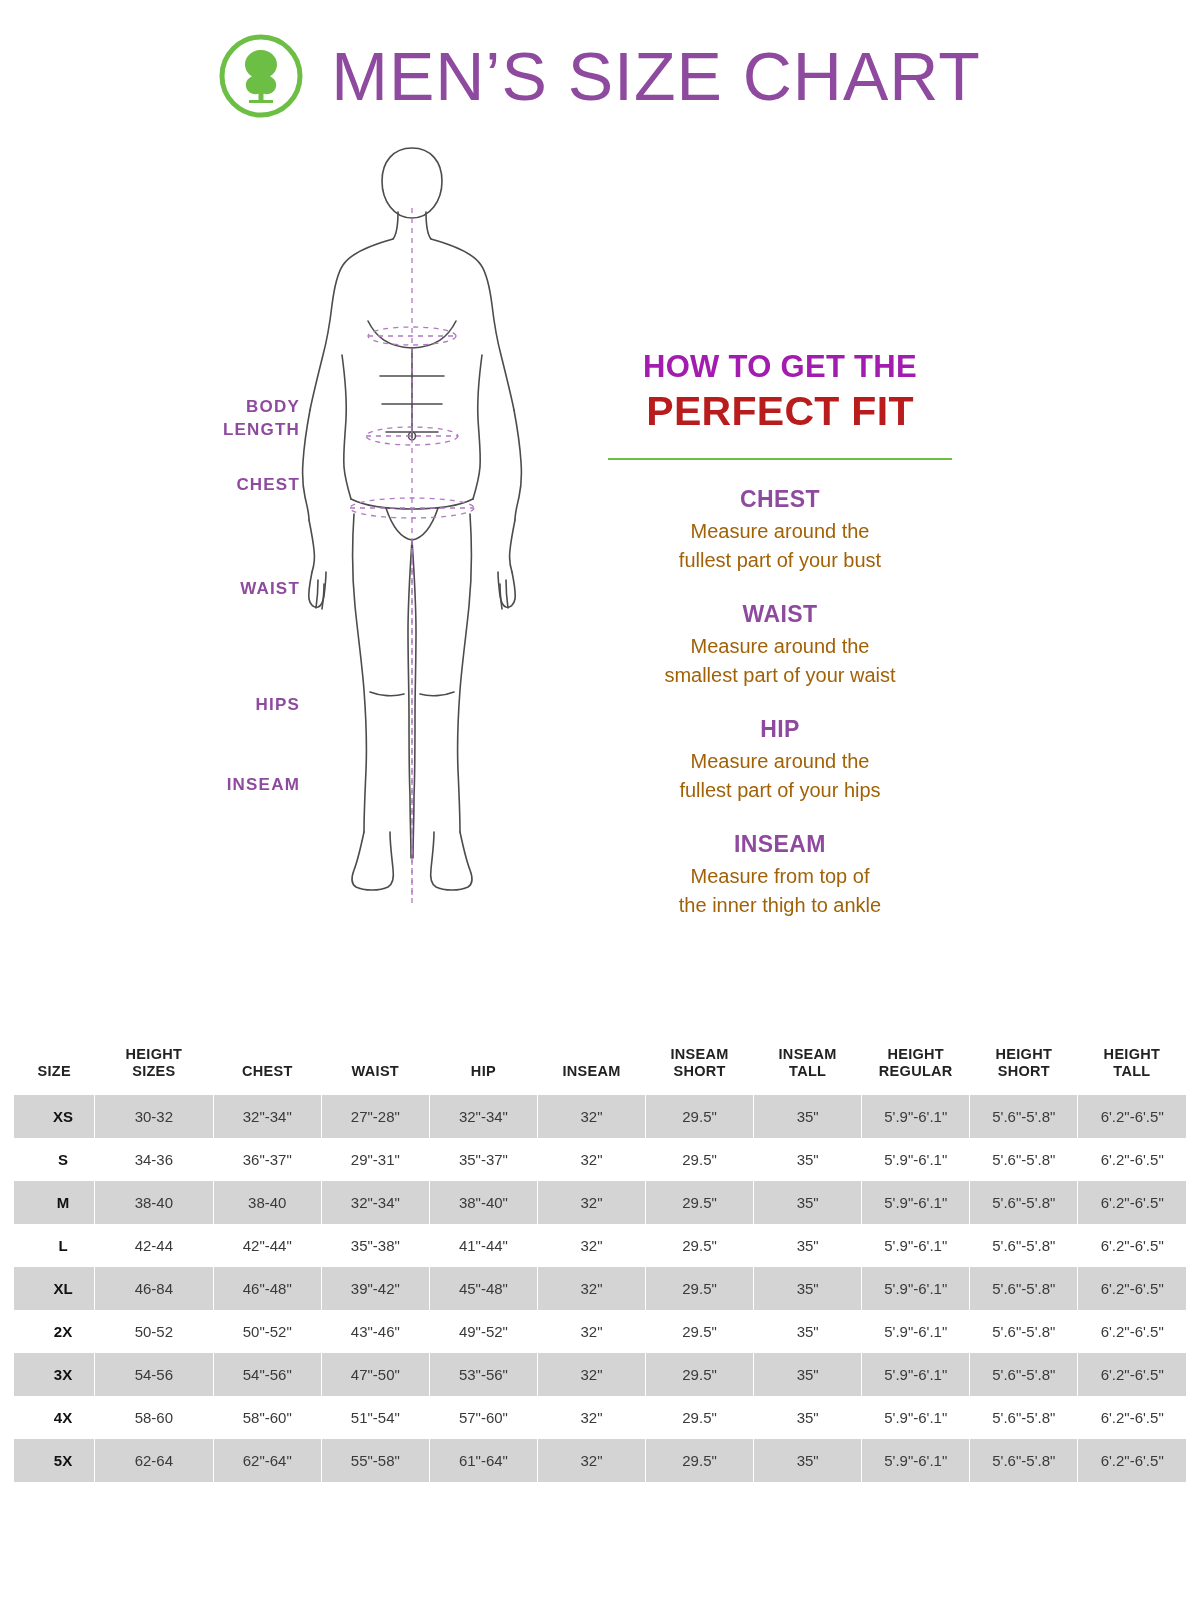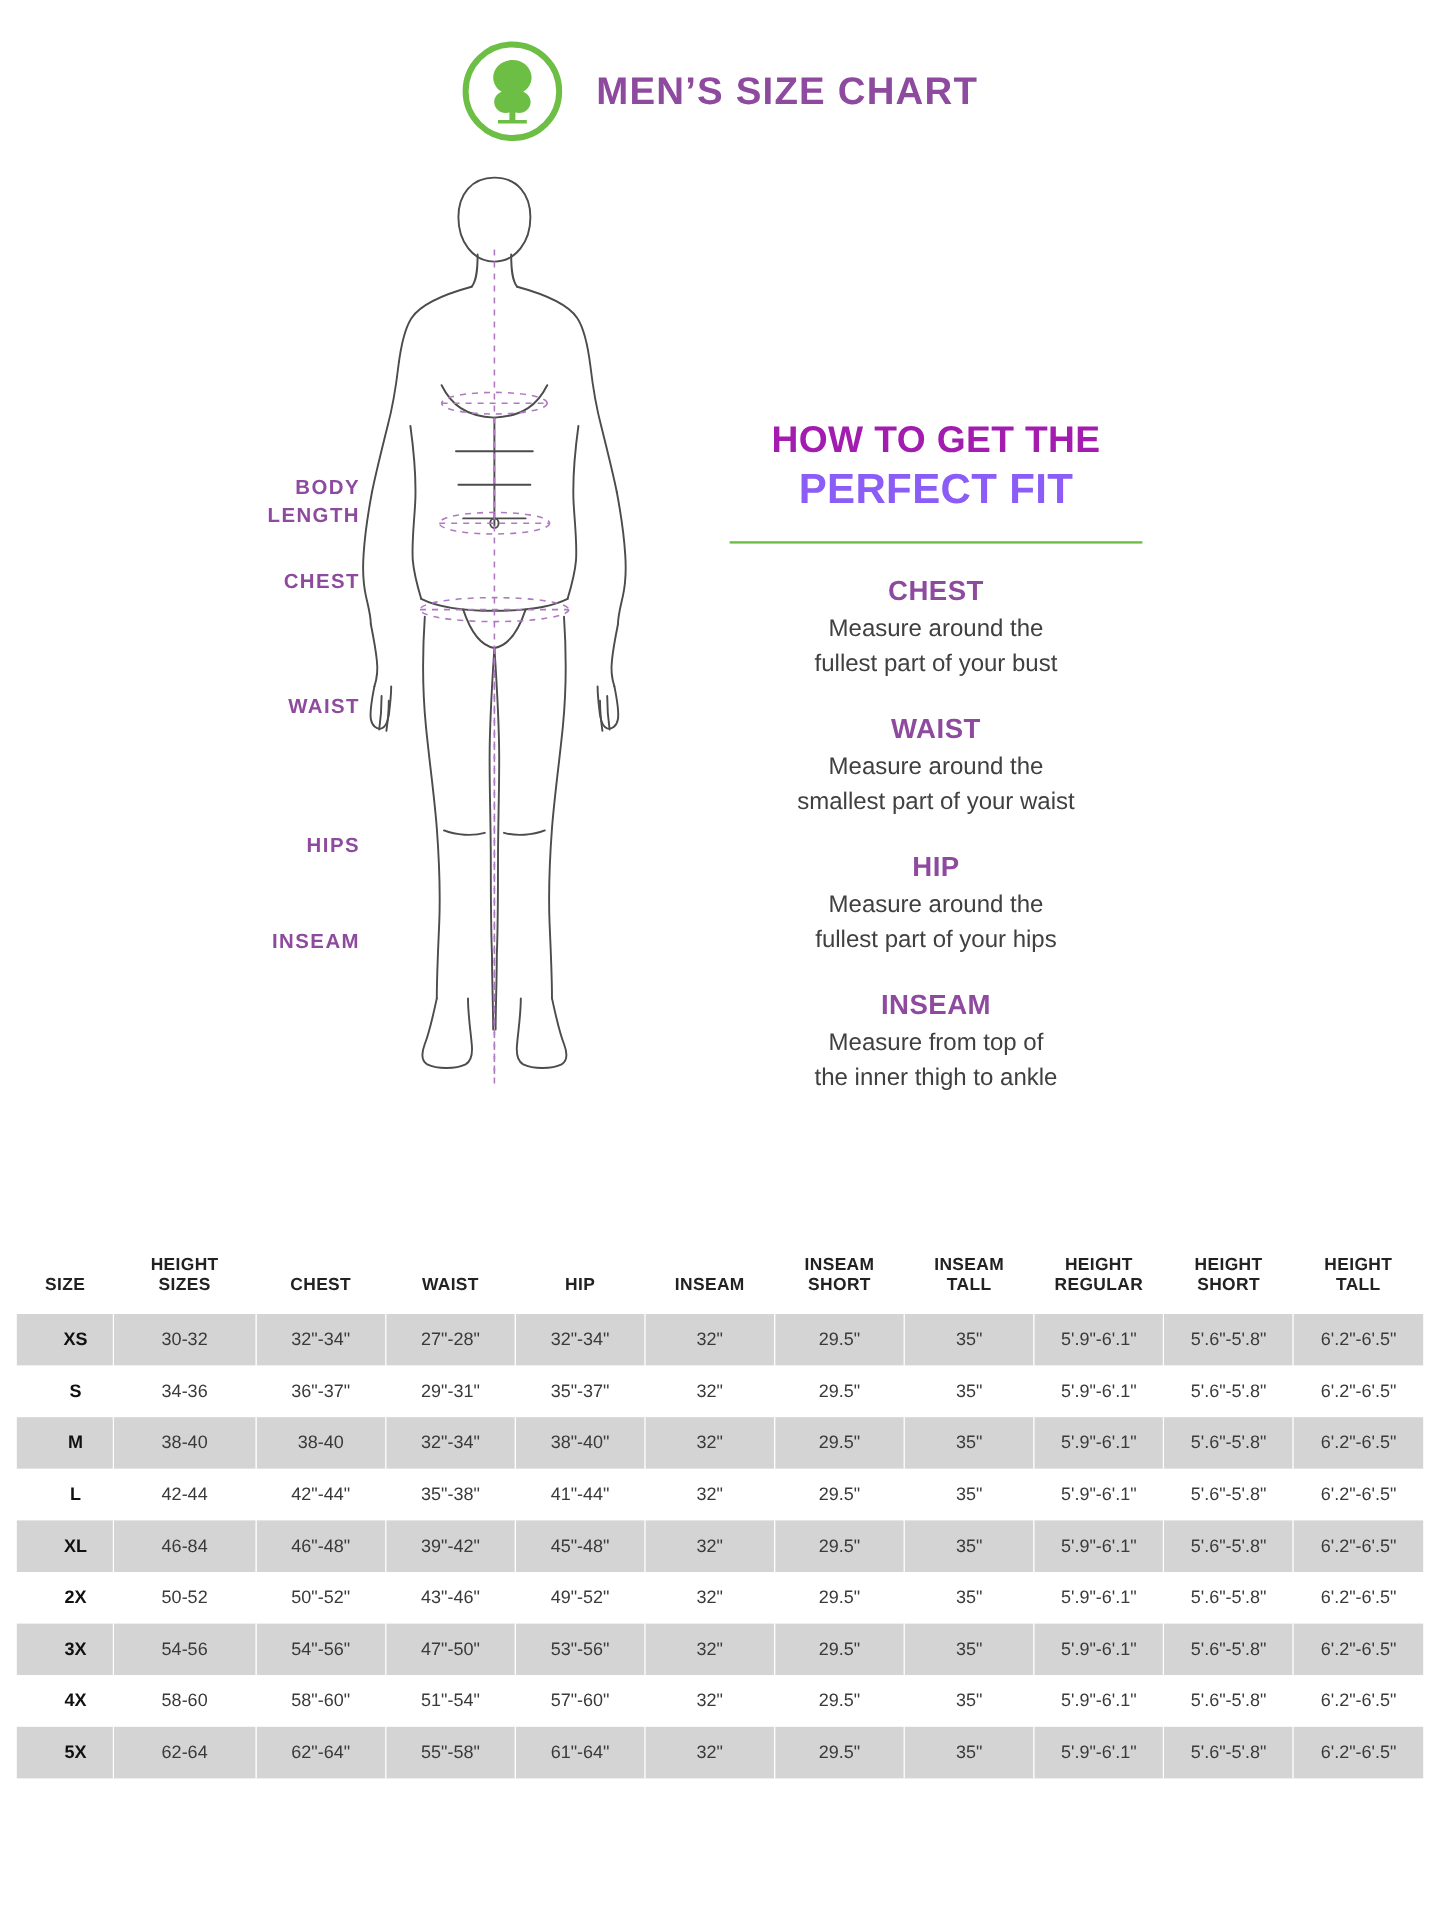--- a/index.html
+++ b/index.html
@@ -28,22 +28,22 @@
     justify-content: center;
     padding-top: 34px;
     gap: 28px;
   }
   .logo {
     width: 84px;
     height: 84px;
     flex: 0 0 auto;
   }
   .title {
-    font-size: 32px;
-    font-weight: bold;
+    font-size: 68px;
+    font-weight: normal;
     letter-spacing: 1px;
     color: #8e4a9e;
     white-space: nowrap;
   }
 
   
   .figure-area {
     position: relative;
     height: 900px;
   }
@@ -84,23 +84,23 @@
     text-align: center;
   }
   .info-h1 {
     font-size: 31px;
     font-weight: bold;
     color: #a21caf;
     letter-spacing: 0.3px;
     line-height: 1.25;
   }
   .info-h2 {
-    font-size: 35px;
+    font-size: 41px;
     font-weight: bold;
-    color: #8b5cf6;
+    color: #b91c1c;
     letter-spacing: 0.3px;
     line-height: 1.2;
   }
   .rule {
     border: none;
     border-top: 2px solid #6dbe45;
     margin: 22px 0 26px 0;
     width: 100%;
   }
   .blk { margin-bottom: 26px; }
@@ -108,21 +108,21 @@
     margin: 0 0 4px 0;
     font-size: 23px;
     font-weight: bold;
     color: #8e4a9e;
     letter-spacing: 0.4px;
   }
   .blk p {
     margin: 0;
     font-size: 20px;
     line-height: 1.45;
-    color: #404040;
+    color: #a16207;
   }
 
   
   .table-wrap {
     position: absolute;
     left: 14px;
     top: 1040px;
     width: 1172px;
   }
   table {

